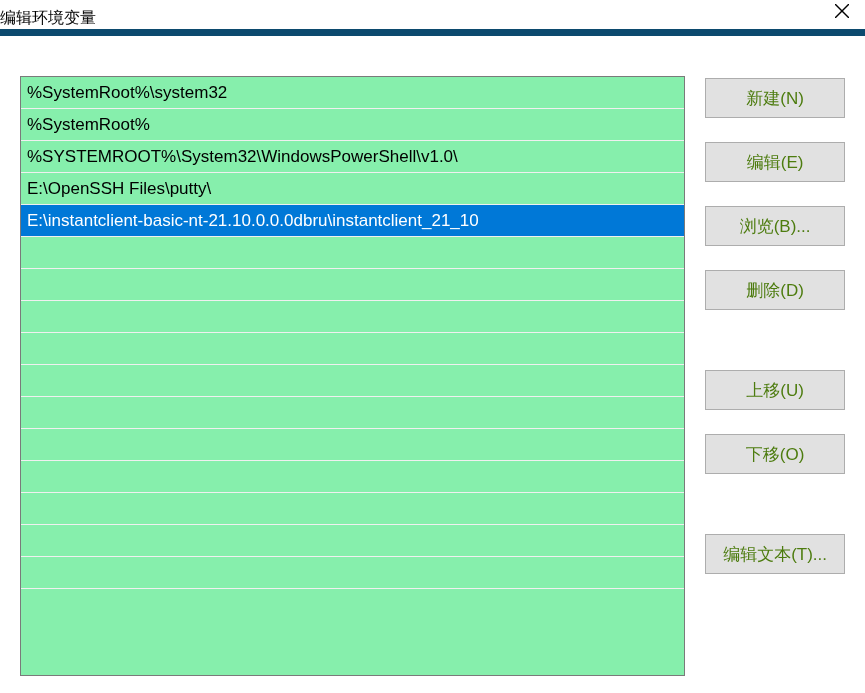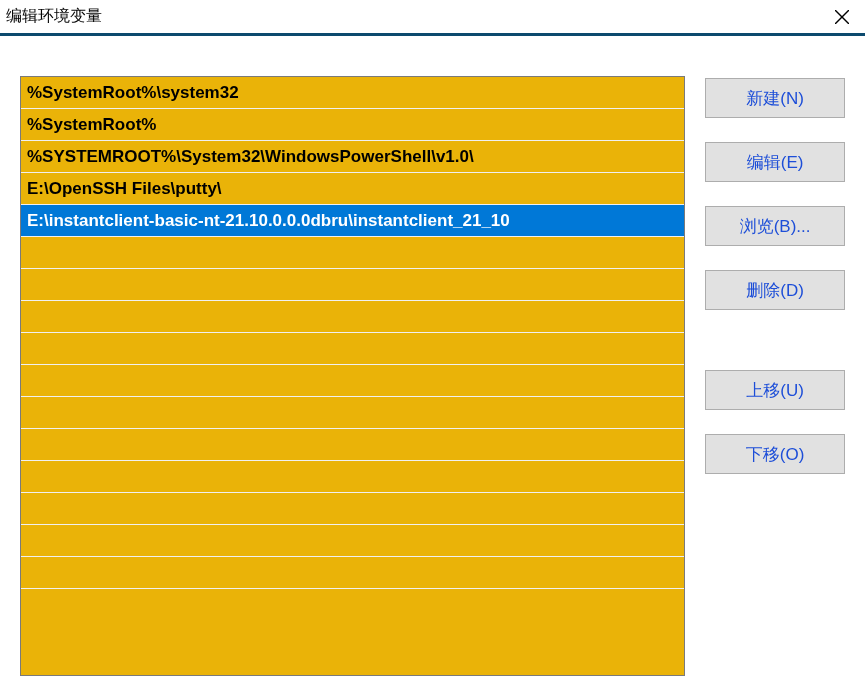--- a/index.html
+++ b/index.html
@@ -10,25 +10,25 @@
     body {
       font-family: "Microsoft YaHei", "Segoe UI", Tahoma, sans-serif;
       font-size: 15px;
       background: #ffffff;
       width: 865px;
       height: 693px;
       overflow: hidden;
     }
     .titlebar {
       display: flex;
-      align-items: center;
+      align-items: flex-end;
       justify-content: space-between;
       height: 36px;
-      padding-left: 6px;
-      border-bottom: 3px solid #0c4a6e;
+      padding-left: 0;
+      border-bottom: 7px solid #0c4a6e;
     }
     .titlebar-title {
       font-size: 16px;
       color: #000;
     }
     .close-btn {
       width: 46px;
       height: 36px;
       display: flex;
       align-items: center;
@@ -43,23 +43,22 @@
     }
     .content {
       display: flex;
       padding: 40px 20px 20px 20px;
       gap: 20px;
     }
     .listbox {
       width: 666px;
       height: 600px;
       border: 1px solid #7a7a7a;
-      background: #eab308;
+      background: #86efac;
       overflow-y: auto;
-      font-weight: bold;
     }
     .list-item {
       height: 32px;
       line-height: 32px;
       padding: 0 6px;
       border-bottom: 1px solid #f0f0f0;
       white-space: nowrap;
       color: #000;
       font-size: 17px;
       cursor: default;
@@ -75,21 +74,21 @@
     .button-col {
       display: flex;
       flex-direction: column;
       width: 140px;
       padding-top: 2px;
     }
     .btn {
       height: 40px;
       border: 1px solid #adadad;
       background: #e1e1e1;
-      color: #1d4ed8;
+      color: #4d7c0f;
       font-size: 17px;
       font-family: inherit;
       cursor: pointer;
       display: flex;
       align-items: center;
       justify-content: center;
     }
     .gap-small { height: 24px; }
     .gap-large { height: 60px; }
   </style>
@@ -133,15 +132,16 @@
     <button class="btn">编辑(E)</button>
     <div class="gap-small"></div>
     <button class="btn">浏览(B)...</button>
     <div class="gap-small"></div>
     <button class="btn">删除(D)</button>
     <div class="gap-large"></div>
     <button class="btn">上移(U)</button>
     <div class="gap-small"></div>
     <button class="btn">下移(O)</button>
     <div class="gap-large"></div>
+    <button class="btn">编辑文本(T)...</button>
   </div>
 
 </div>
 
 </body></html>

